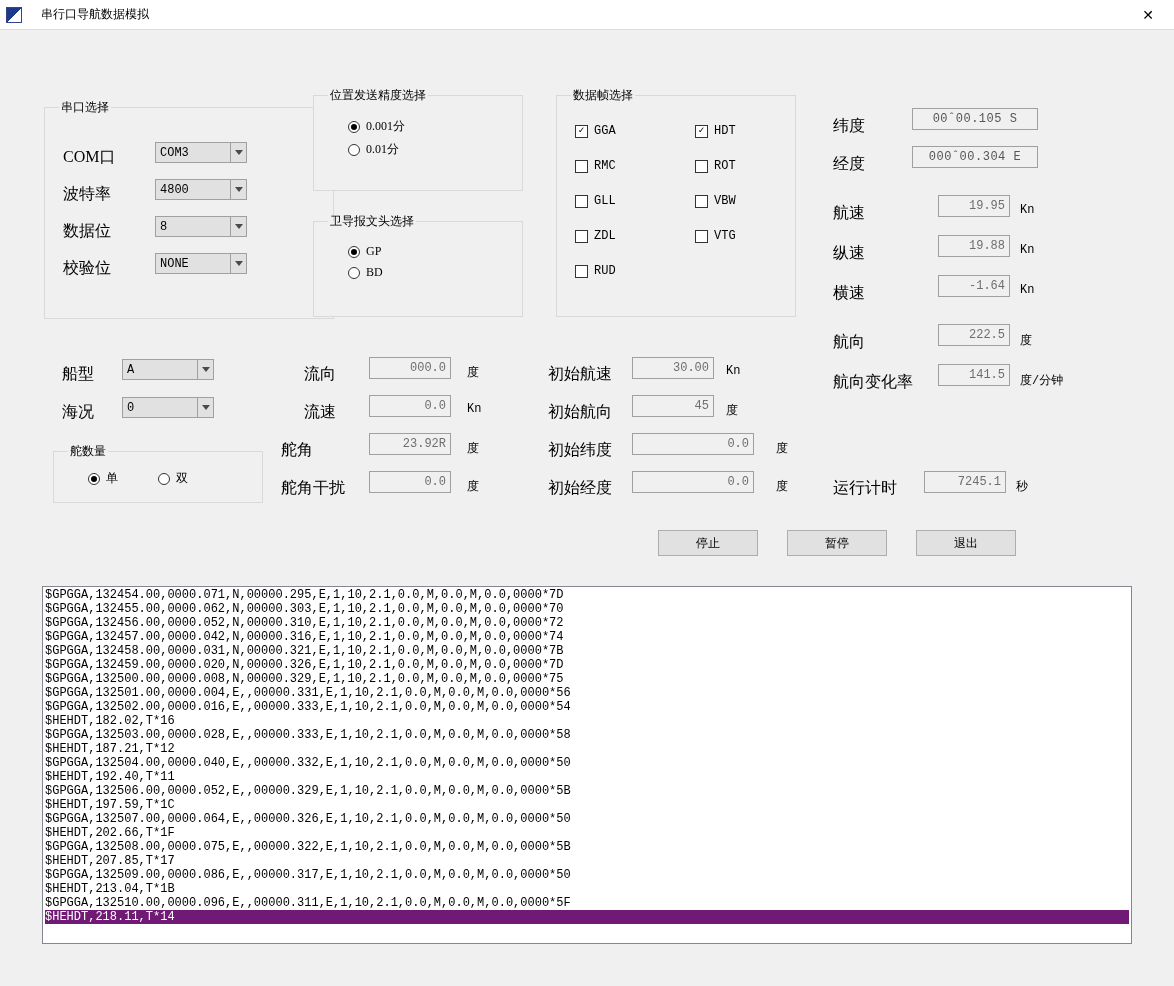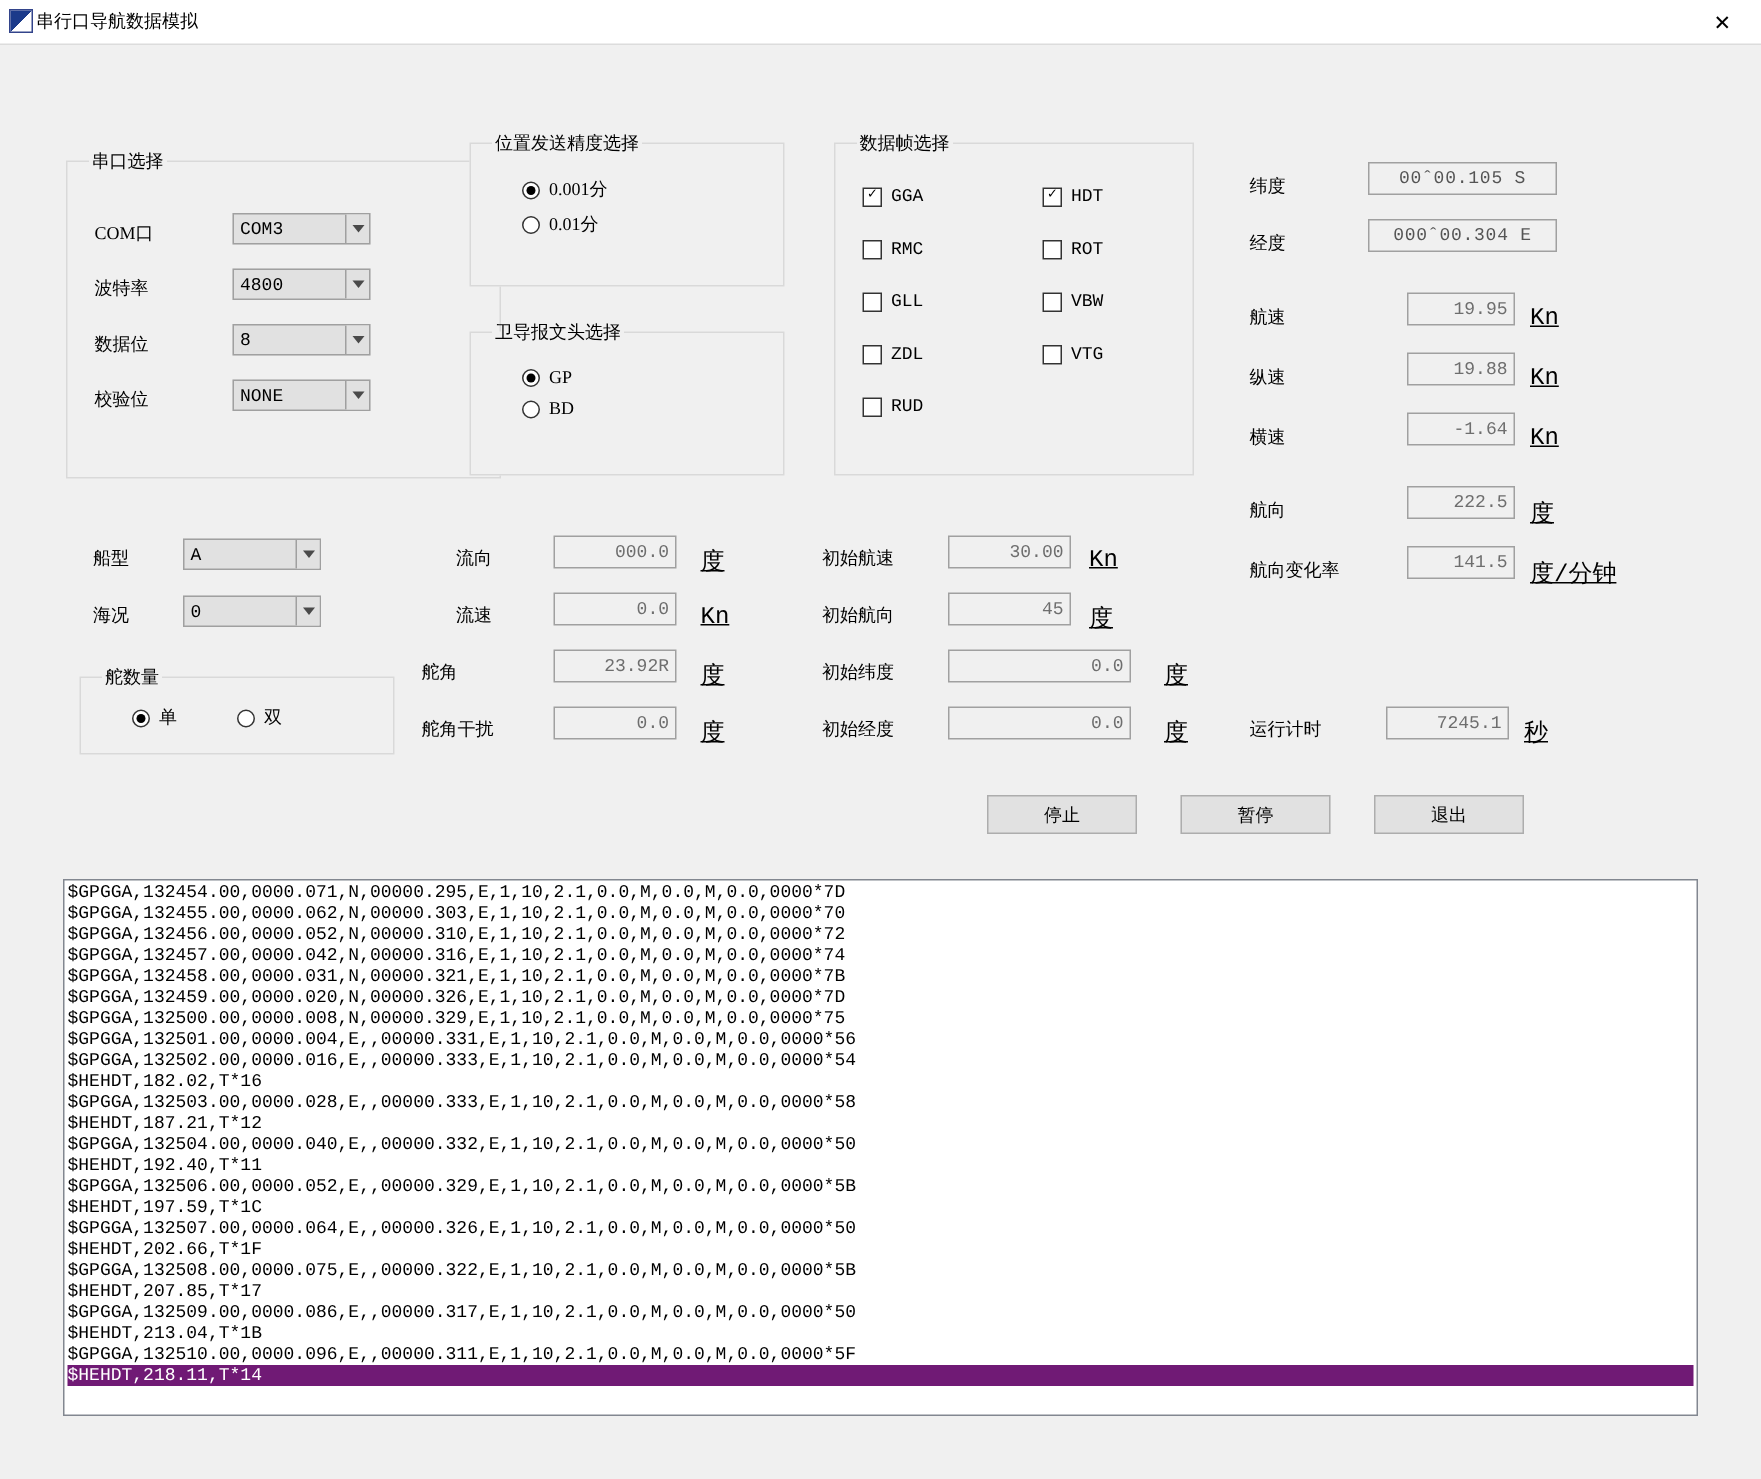--- a/index.html
+++ b/index.html
@@ -12,21 +12,21 @@
   }
   .titlebar {
     height: 30px;
     display: flex;
     align-items: center;
     justify-content: space-between;
     padding: 0 12px 0 6px;
     border-bottom: 1px solid #dcdcdc;
     background: #fff;
   }
-  .titlebar .left { display: flex; gap: 2px; }
+  .titlebar .left { display: flex; align-items: center; gap: 19px; }
   .title-icon {
     width: 16px; height: 16px;
     background: linear-gradient(135deg,#1b3a8a 0 50%,#fff 50% 100%);
     border: 1px solid #33448b;
   }
   .close-x { font-family: Arial,sans-serif; font-size: 14px; cursor: pointer; padding:4px 8px;}
   .client {
     position: relative;
     background: #f0f0f0;
     width: 1174px;
@@ -39,21 +39,21 @@
     margin: 0;
     padding: 8px 14px 12px 14px;
     background: #f0f0f0;
   }
   fieldset.grp > legend {
     font-size: 12px;
     padding: 0 2px;
   }
   .lbl {
     position: absolute;
-    font-size: 12px;
+    font-size: 16px;
     white-space: nowrap;
   }
   .combo {
     position: absolute;
     height: 21px;
     background: #e1e1e1;
     border: 1px solid #a0a0a0;
     display: flex;
     align-items: center;
     font-family: "Courier New","SimSun",monospace;
@@ -93,22 +93,21 @@
     font-family:"Courier New","SimSun",monospace;
     font-size:12px;
     display:flex;align-items:center;justify-content:flex-end;
     padding:0 4px;
     color:#6e6e6e;
   }
   .txt.latlon{ justify-content:center; color:#555; letter-spacing:0.5px;}
   .unit{
     position:absolute;
     font-family:"Courier New","SimSun",monospace;
-    font-size:16px;
-    text-decoration:underline;
+    font-size:12px;
   }
   .btn {
     position:absolute;
     height:26px;width:100px;
     background:#e1e1e1;
     border:1px solid #adadad;
     display:flex;align-items:center;justify-content:center;
     font-size:12px;
     cursor:pointer;
   }

